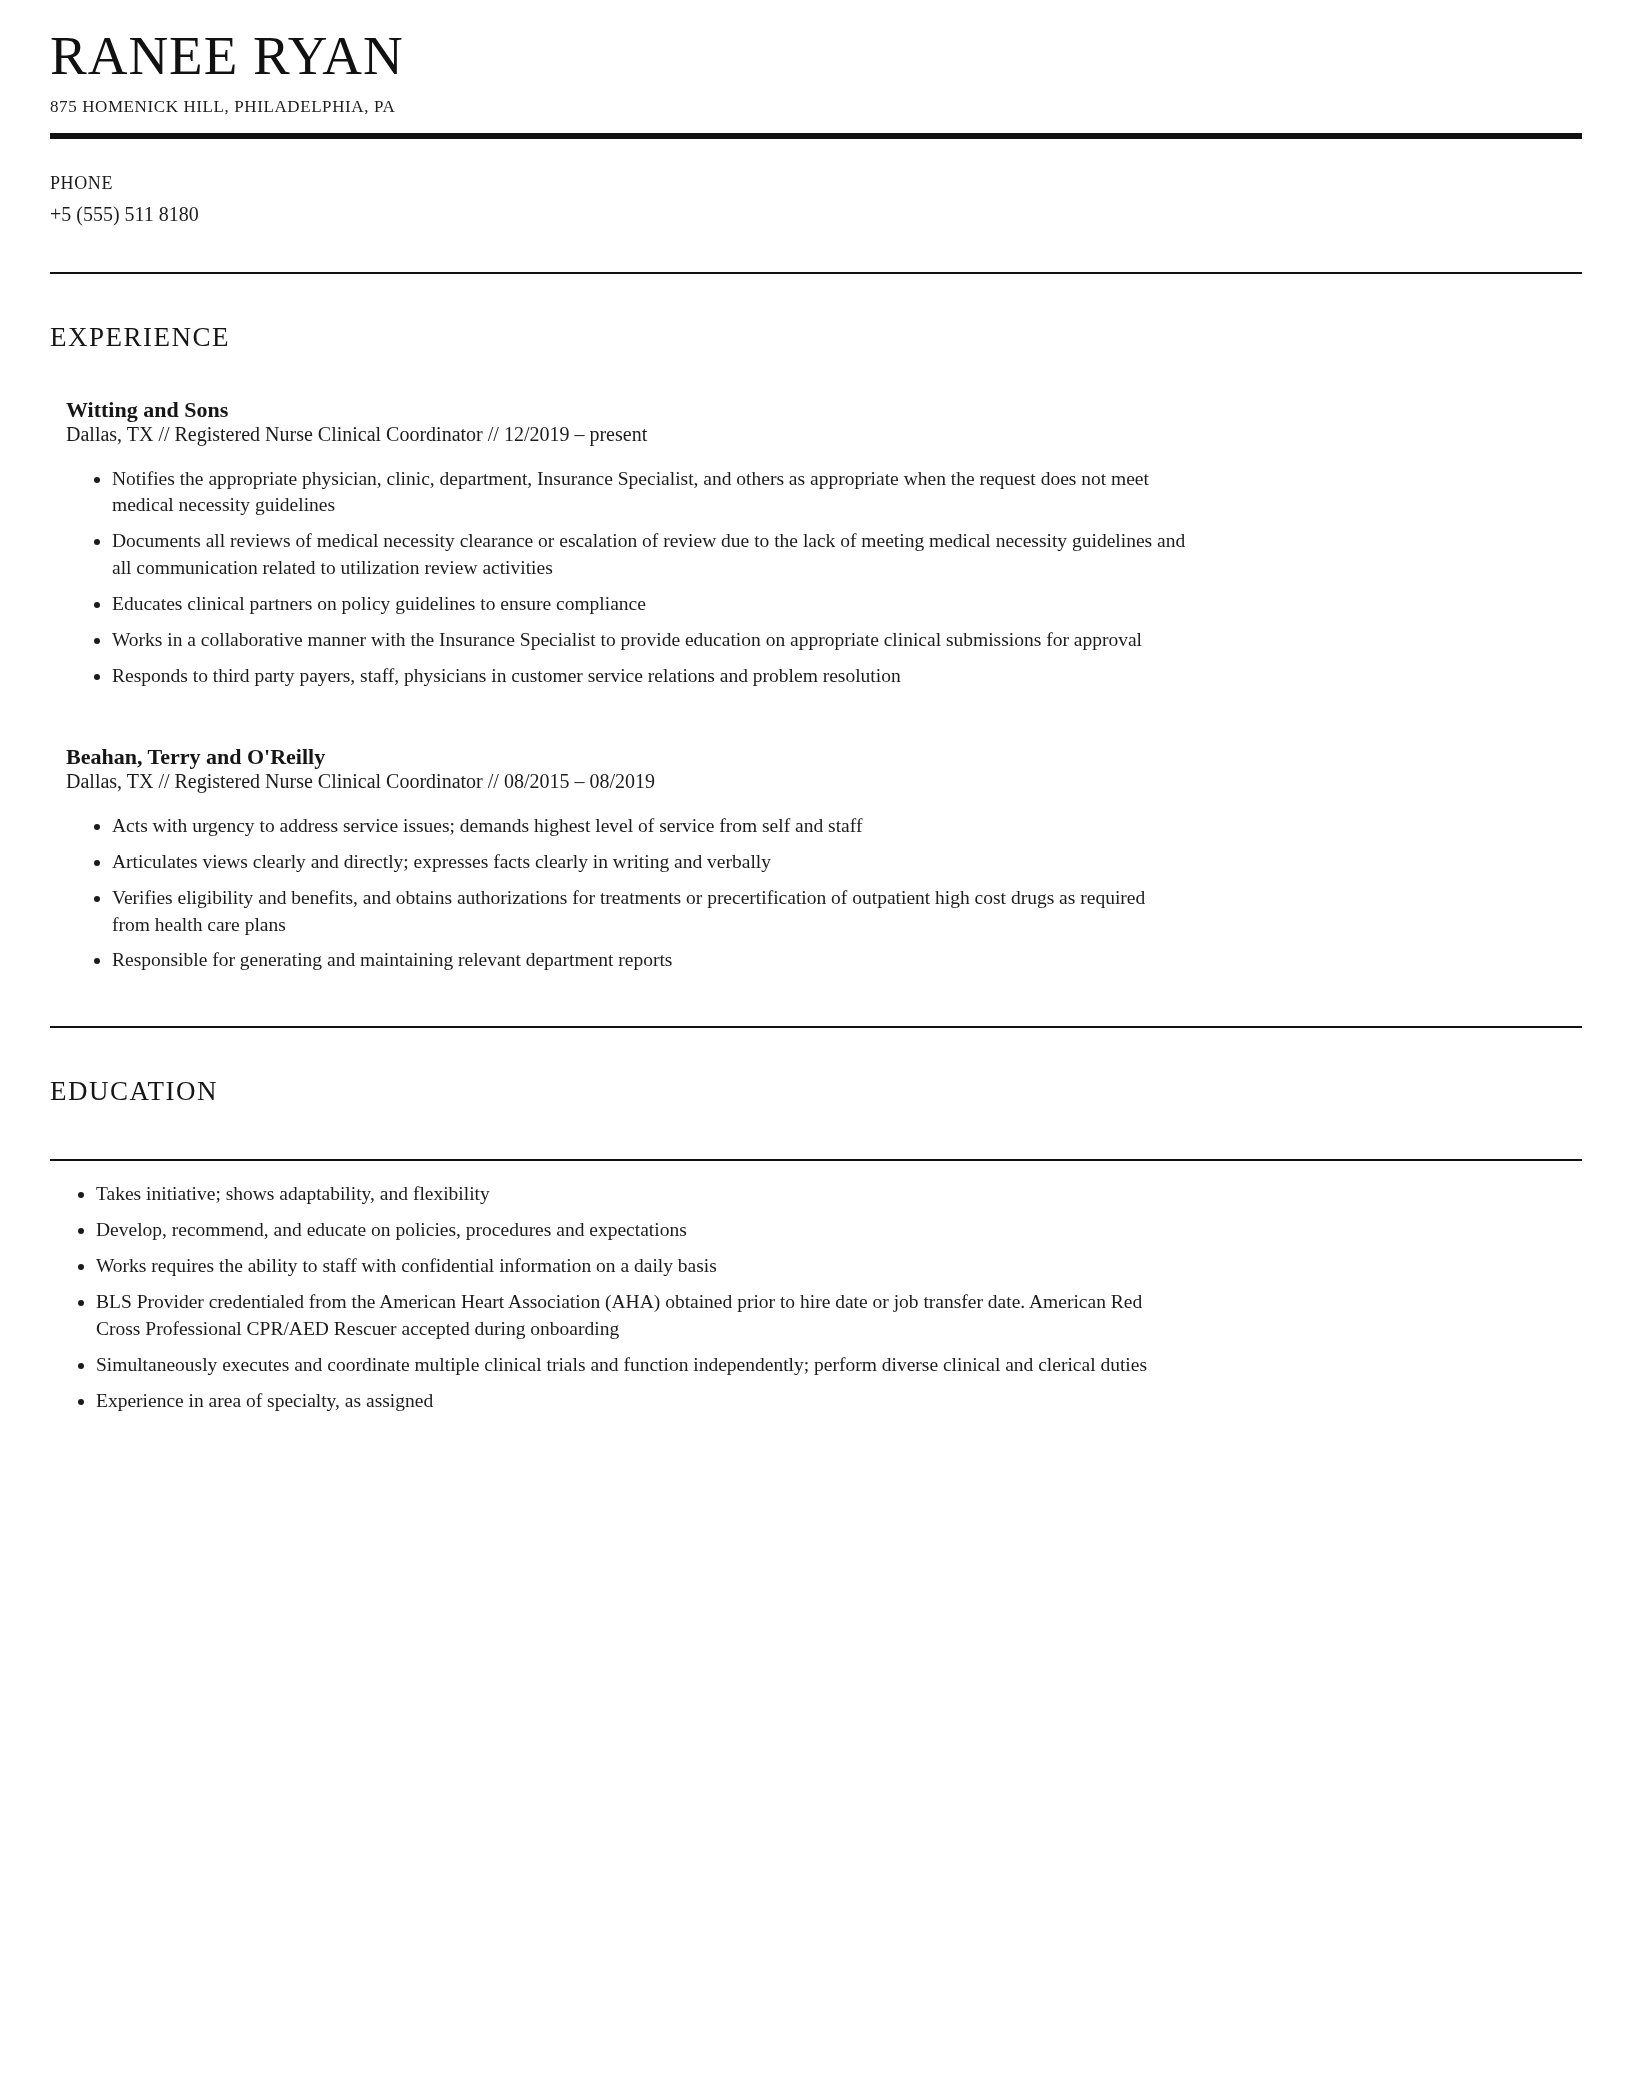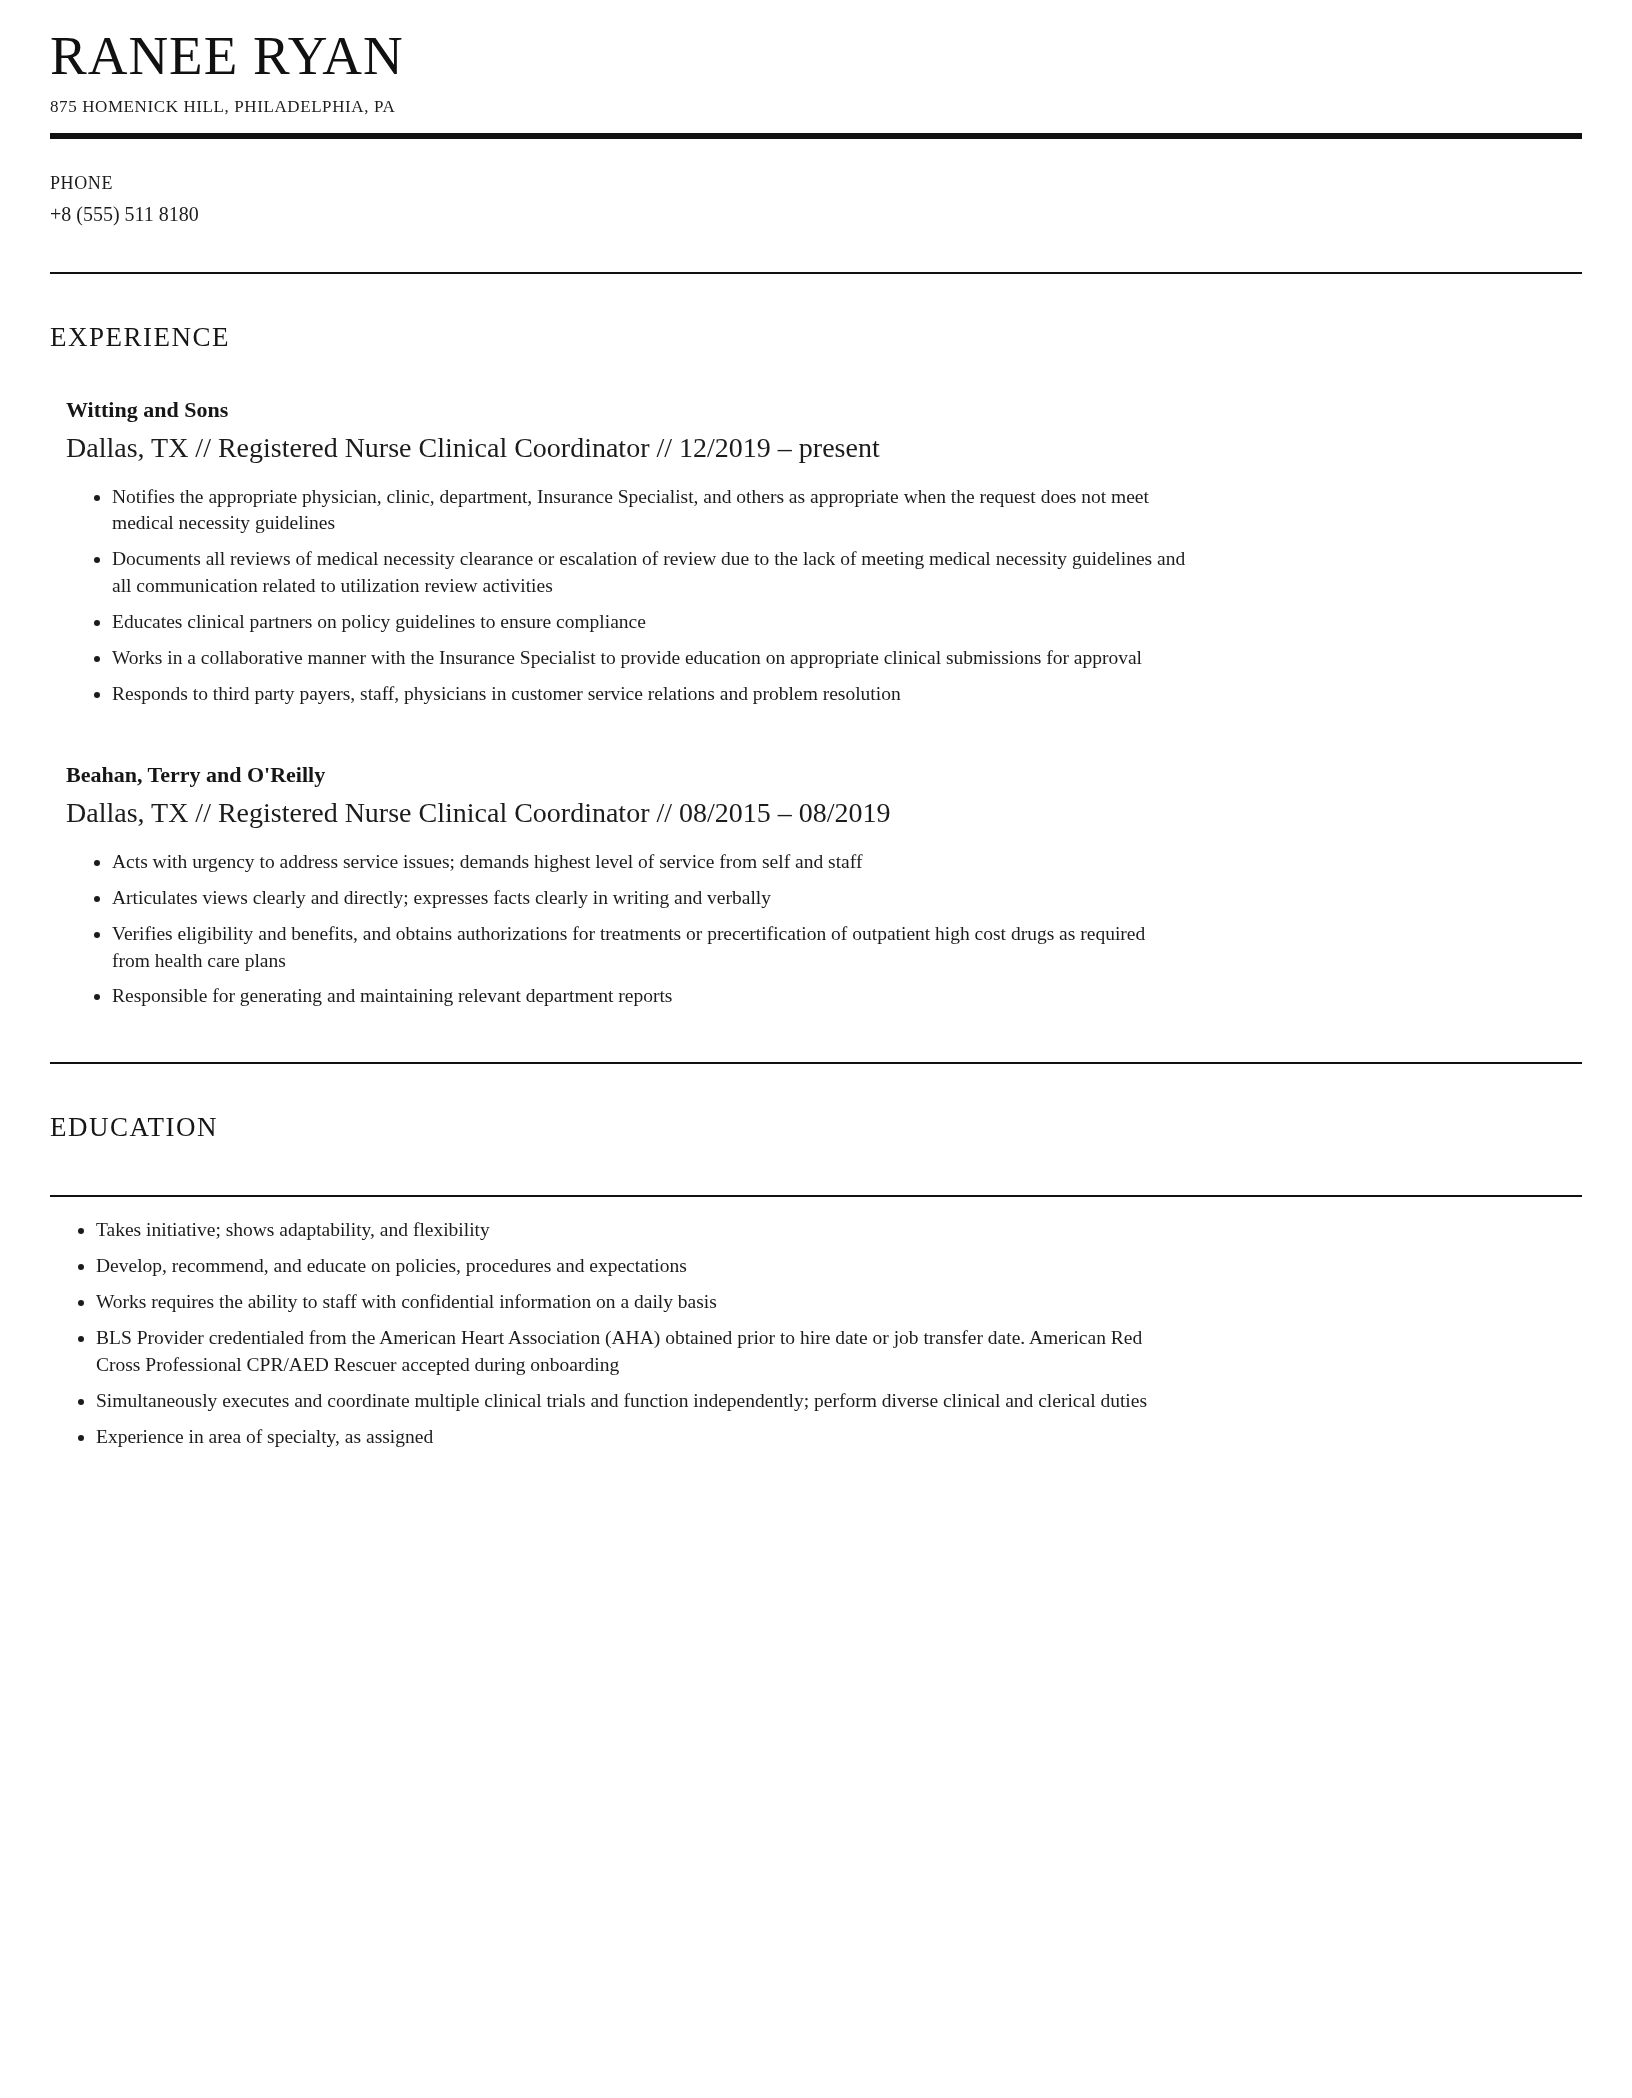--- a/index.html
+++ b/index.html
@@ -47,21 +47,21 @@
   }
   .indent { margin-left: 16px; }
 
   .job { margin-top: 44px; }
   .job + .job { margin-top: 54px; }
   .job-company, .edu-school {
     font-size: 22px;
     font-weight: 700;
     color: #161616;
   }
-  .job-meta { font-size: 28px; margin-top: 9px; }
+  .job-meta { font-size: 20px; }
 
   ul.bullets {
     margin-top: 20px;
     margin-left: 16px;
     padding-left: 30px;
     max-width: 1105px;
     list-style: disc;
   }
   ul.bullets li {
     font-size: 19.5px;
@@ -84,21 +84,21 @@
 
   <header>
     <h1 class="resume-name">RANEE RYAN</h1>
     <div class="resume-address">875 HOMENICK HILL, PHILADELPHIA, PA</div>
   </header>
 
   <hr class="rule thick">
 
   <section class="contact">
     <div class="contact-label">PHONE</div>
-    <div class="contact-value">+8 (555) 511 8180</div>
+    <div class="contact-value">+5 (555) 511 8180</div>
   </section>
 
   <hr class="rule thin rule-after-contact">
 
   <section>
     <h2 class="section-title">EXPERIENCE</h2>
 
     <article class="job indent">
       <h3 class="job-company">Witting and Sons</h3>
       <div class="job-meta">Dallas, TX // Registered Nurse Clinical Coordinator // 12/2019 – present</div>

